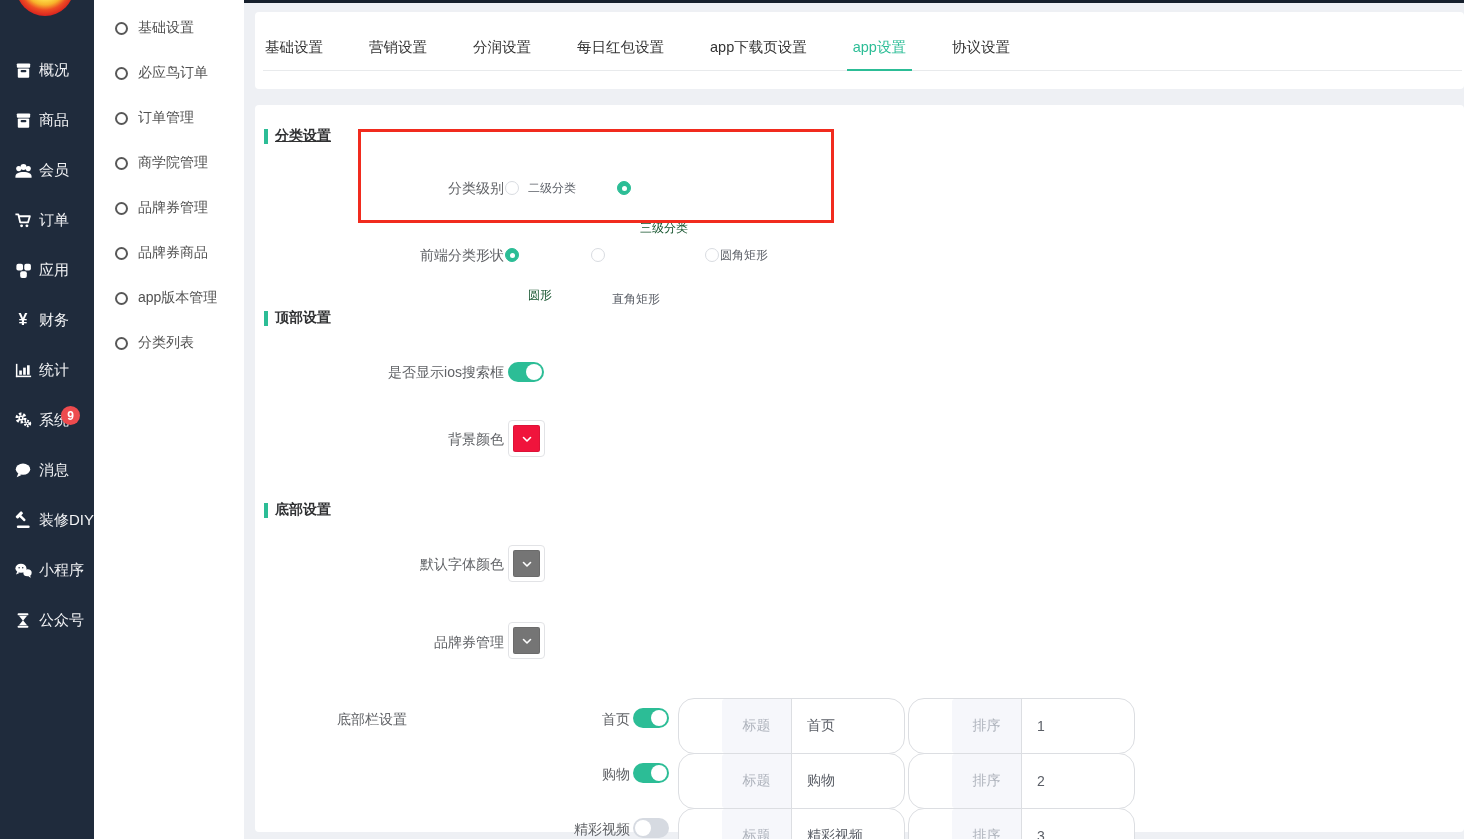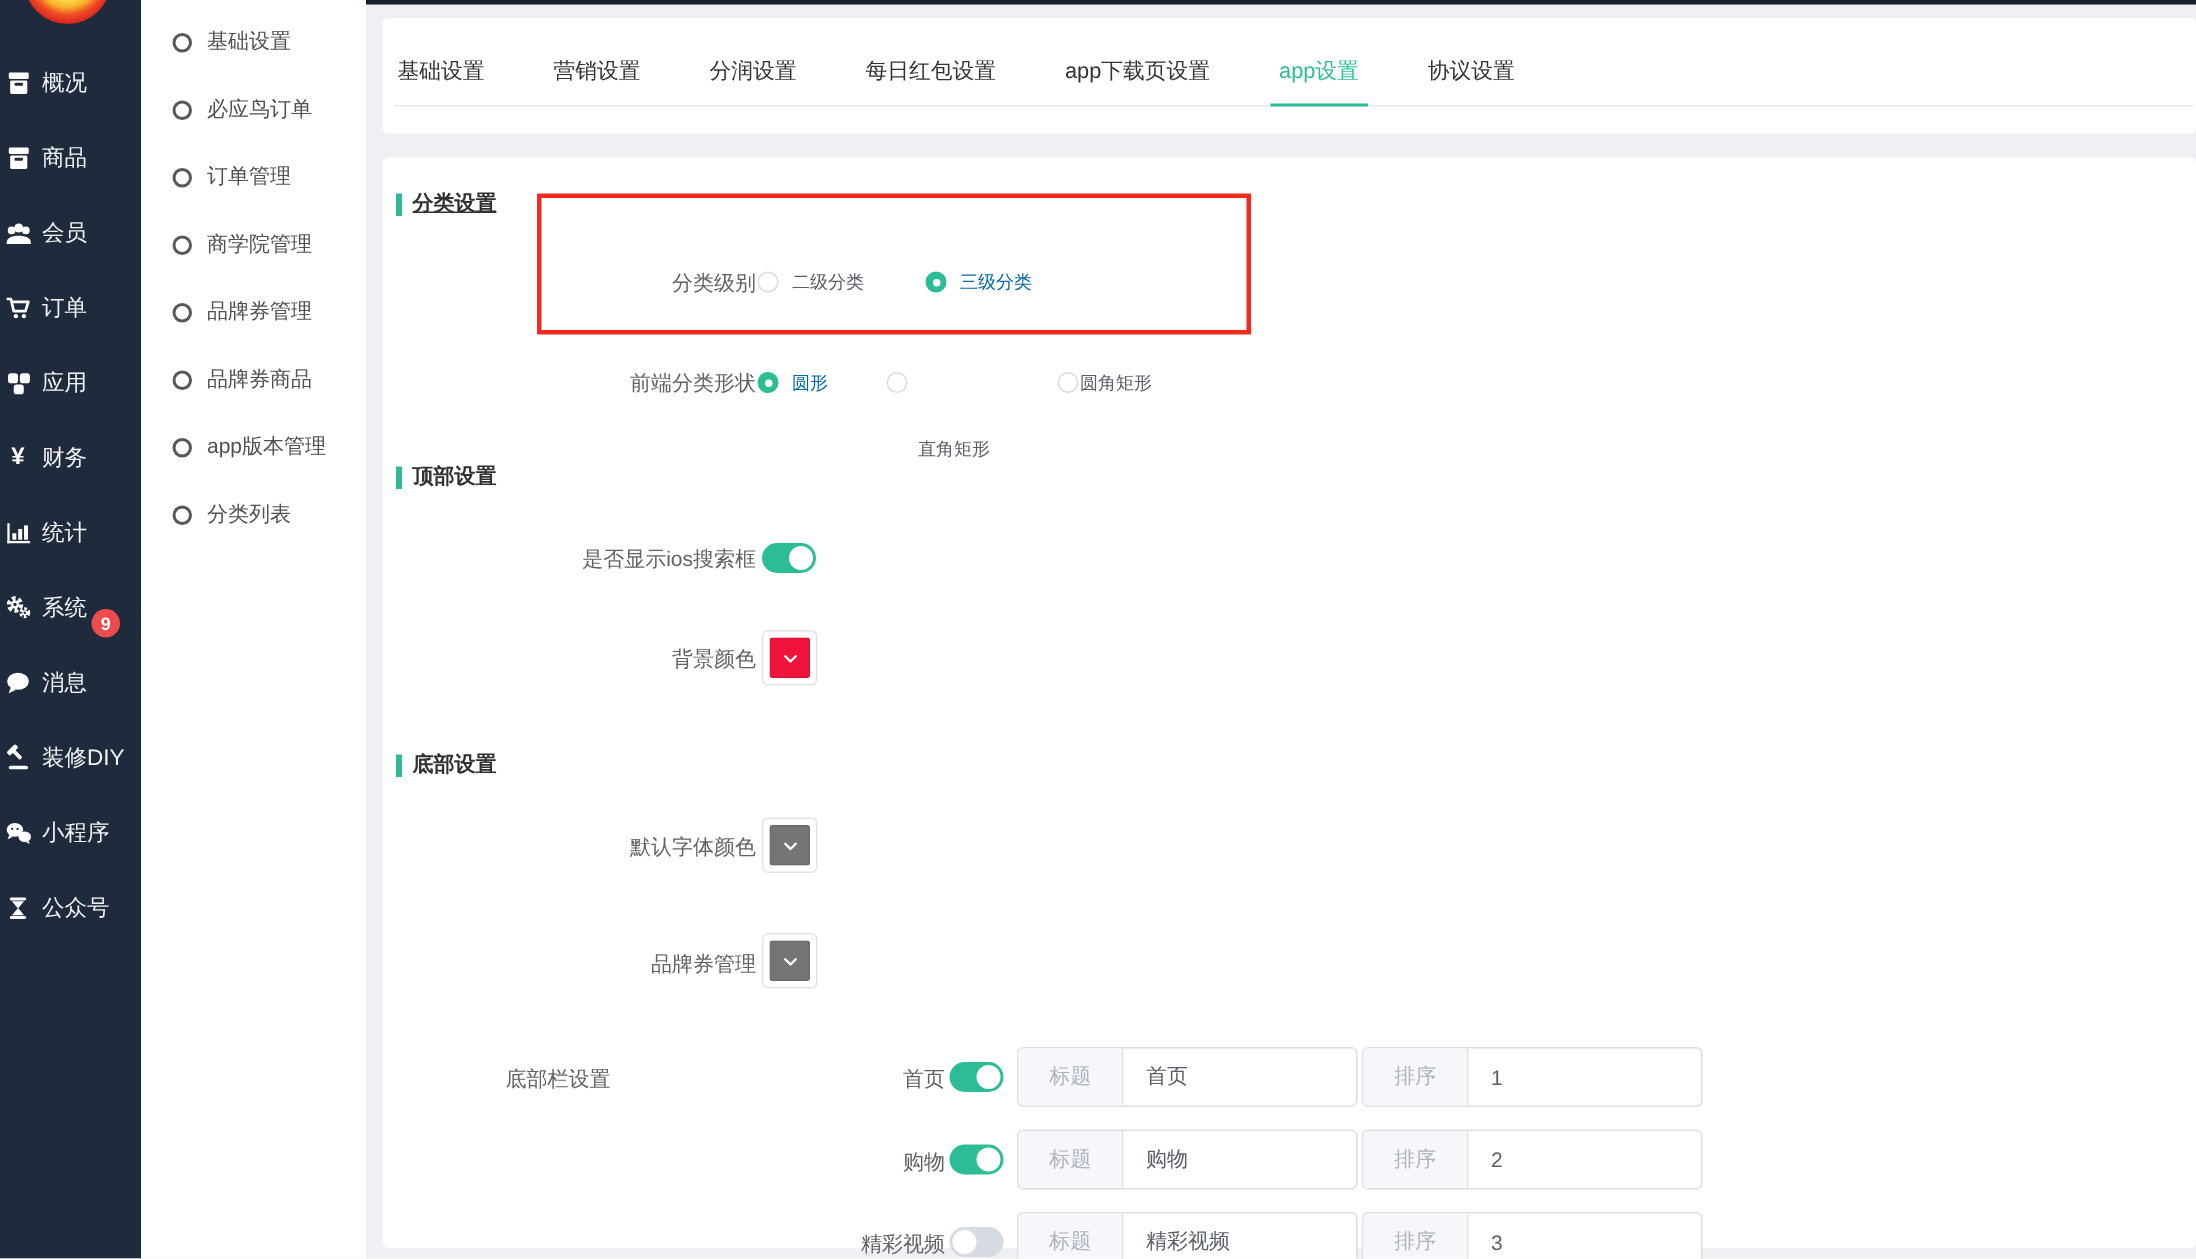--- a/index.html
+++ b/index.html
@@ -7,21 +7,21 @@
   body {
     position:relative;
     font-family:"Liberation Sans","DejaVu Sans",sans-serif;
     background:#eef0f4;
     color:#333;
   }
   
   .dark-sidebar { position:absolute; left:0; top:0; width:94px; height:839px; background:#1f2b3c; z-index:20; }
   .logo { position:absolute; left:16px; top:-42px; width:58px; height:58px; border-radius:50%;
           background:radial-gradient(circle at 50% 45%, #ffe34d 0 34%, #f7b32b 48%, #ef4d23 60%, #d71f1f 75%, #c41414 100%); }
-  .nav-item { position:absolute; left:0; width:94px; height:50px; display:flex; align-items:center; cursor:pointer; }
+  .nav-item { position:absolute; left:0; width:94px; height:50px; display:flex; align-items:flex-end; padding-left:11px; cursor:pointer; }
   .nav-item .nav-icon { width:24px; height:20px; display:flex; align-items:center; justify-content:center; flex:none; }
   .nav-item .nav-label { color:#f2f3f5; font-size:15px; margin-left:4px; white-space:nowrap; }
   .nav-icon svg { display:block; }
   .yen { color:#fff; font-size:16px; font-weight:bold; }
   .badge { position:absolute; left:61px; top:-24px; min-width:19px; height:19px; border-radius:10px; background:#ee4b4e;
            color:#fff; font-size:12px; font-weight:bold; display:flex; align-items:center; justify-content:center; z-index:2; }
   
   .sub-sidebar { position:absolute; left:94px; top:0; width:150px; height:839px; background:#ffffff; z-index:10; }
   .sub-item { position:absolute; left:0; width:150px; height:28px; display:flex; align-items:center; padding-left:21px; cursor:pointer; }
   .sub-item .ring { width:13px; height:13px; border:2px solid #585858; border-radius:50%; flex:none; }
@@ -38,33 +38,33 @@
   .section-title { position:absolute; display:flex; align-items:center; }
   .section-bar { width:4px; height:15px; background:#2cbd96; margin-right:7px; flex:none; }
   .section-text { font-size:14px; font-weight:bold; color:#303133; white-space:nowrap; }
   .form-label { position:absolute; width:160px; text-align:right; font-size:14px; color:#606266; white-space:nowrap; }
   .annotation-box { position:absolute; left:103px; top:24px; width:476px; height:94px; border:3px solid #f12b1e; z-index:9; pointer-events:none; }
   
   .radio { position:absolute; width:14px; height:14px; border-radius:50%; border:1px solid #d9dce1; background:#fff; cursor:pointer; }
   .radio.on { background:#2cbd96; border-color:#2cbd96; }
   .radio.on::after { content:""; position:absolute; left:4px; top:4px; width:5px; height:5px; border-radius:50%; background:#fff; }
   .radio-label { position:absolute; font-size:12px; color:#5a5e66; cursor:pointer; white-space:nowrap; }
-  .radio-label.on { color:#0369a1; }
+  .radio-label.on { color:#14532d;margin-top:40px; }
   
   .toggle { position:absolute; width:36px; height:20px; border-radius:10px; background:#2cbd96; cursor:pointer; }
   .toggle::after { content:""; position:absolute; top:2px; right:2px; width:16px; height:16px; border-radius:50%; background:#fff; }
   .toggle.off { background:#d6dae1; }
   .toggle.off::after { right:auto; left:2px; }
   
   .color-picker { position:absolute; width:37px; height:37px; background:#fff; border:1px solid #e2e3e6; border-radius:4px;
                   display:flex; align-items:center; justify-content:center; cursor:pointer; }
   .color-swatch { width:27px; height:27px; border-radius:2px; border:1px solid rgba(0,0,0,.08);
                   display:flex; align-items:center; justify-content:center; }
   
-  .input-group { position:absolute; width:227px; height:40px; border:1px solid #dcdee2; border-radius:4px; background:#fff; display:flex; }
+  .input-group { position:absolute; width:227px; height:56px; border:1px solid #dcdee2; border-radius:16px; background:#fff; display:flex;padding-left:43px; }
   .prepend { width:70px; flex:none; background:#f6f7fb; border-right:1px solid #dcdee2; border-radius:3px 0 0 3px;
              color:#aeb3bc; font-size:14px; display:flex; align-items:center; justify-content:center; }
   .input-val { flex:1; display:flex; align-items:center; padding-left:15px; font-size:14px; color:#5a5e66; }
 </style>
 </head>
 <body>
 
 <div class="dark-sidebar">
   <div class="logo"></div>
 

